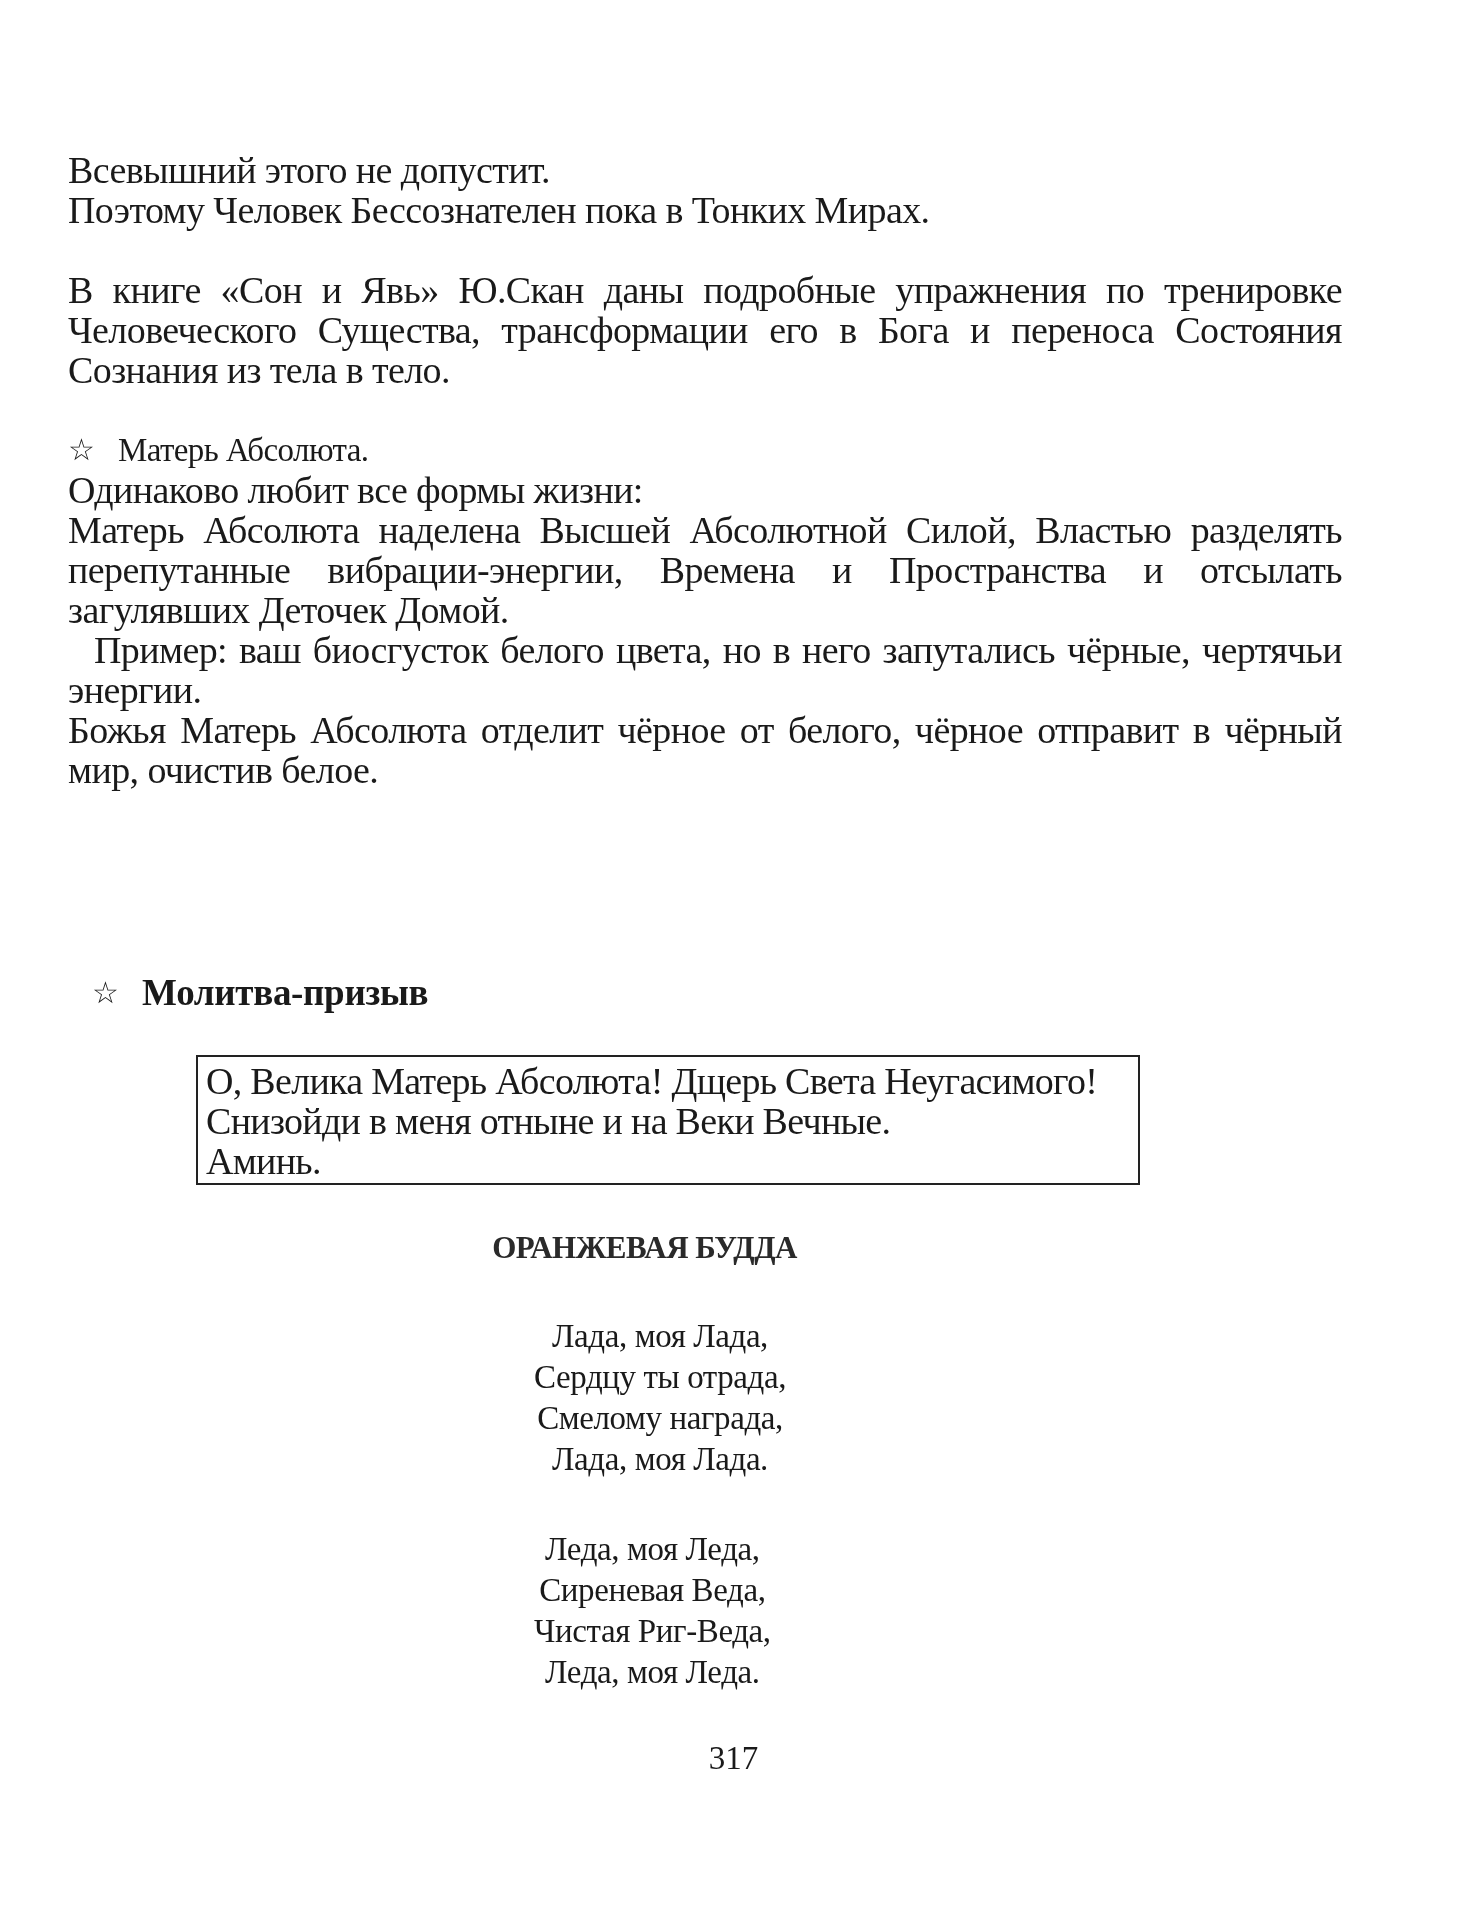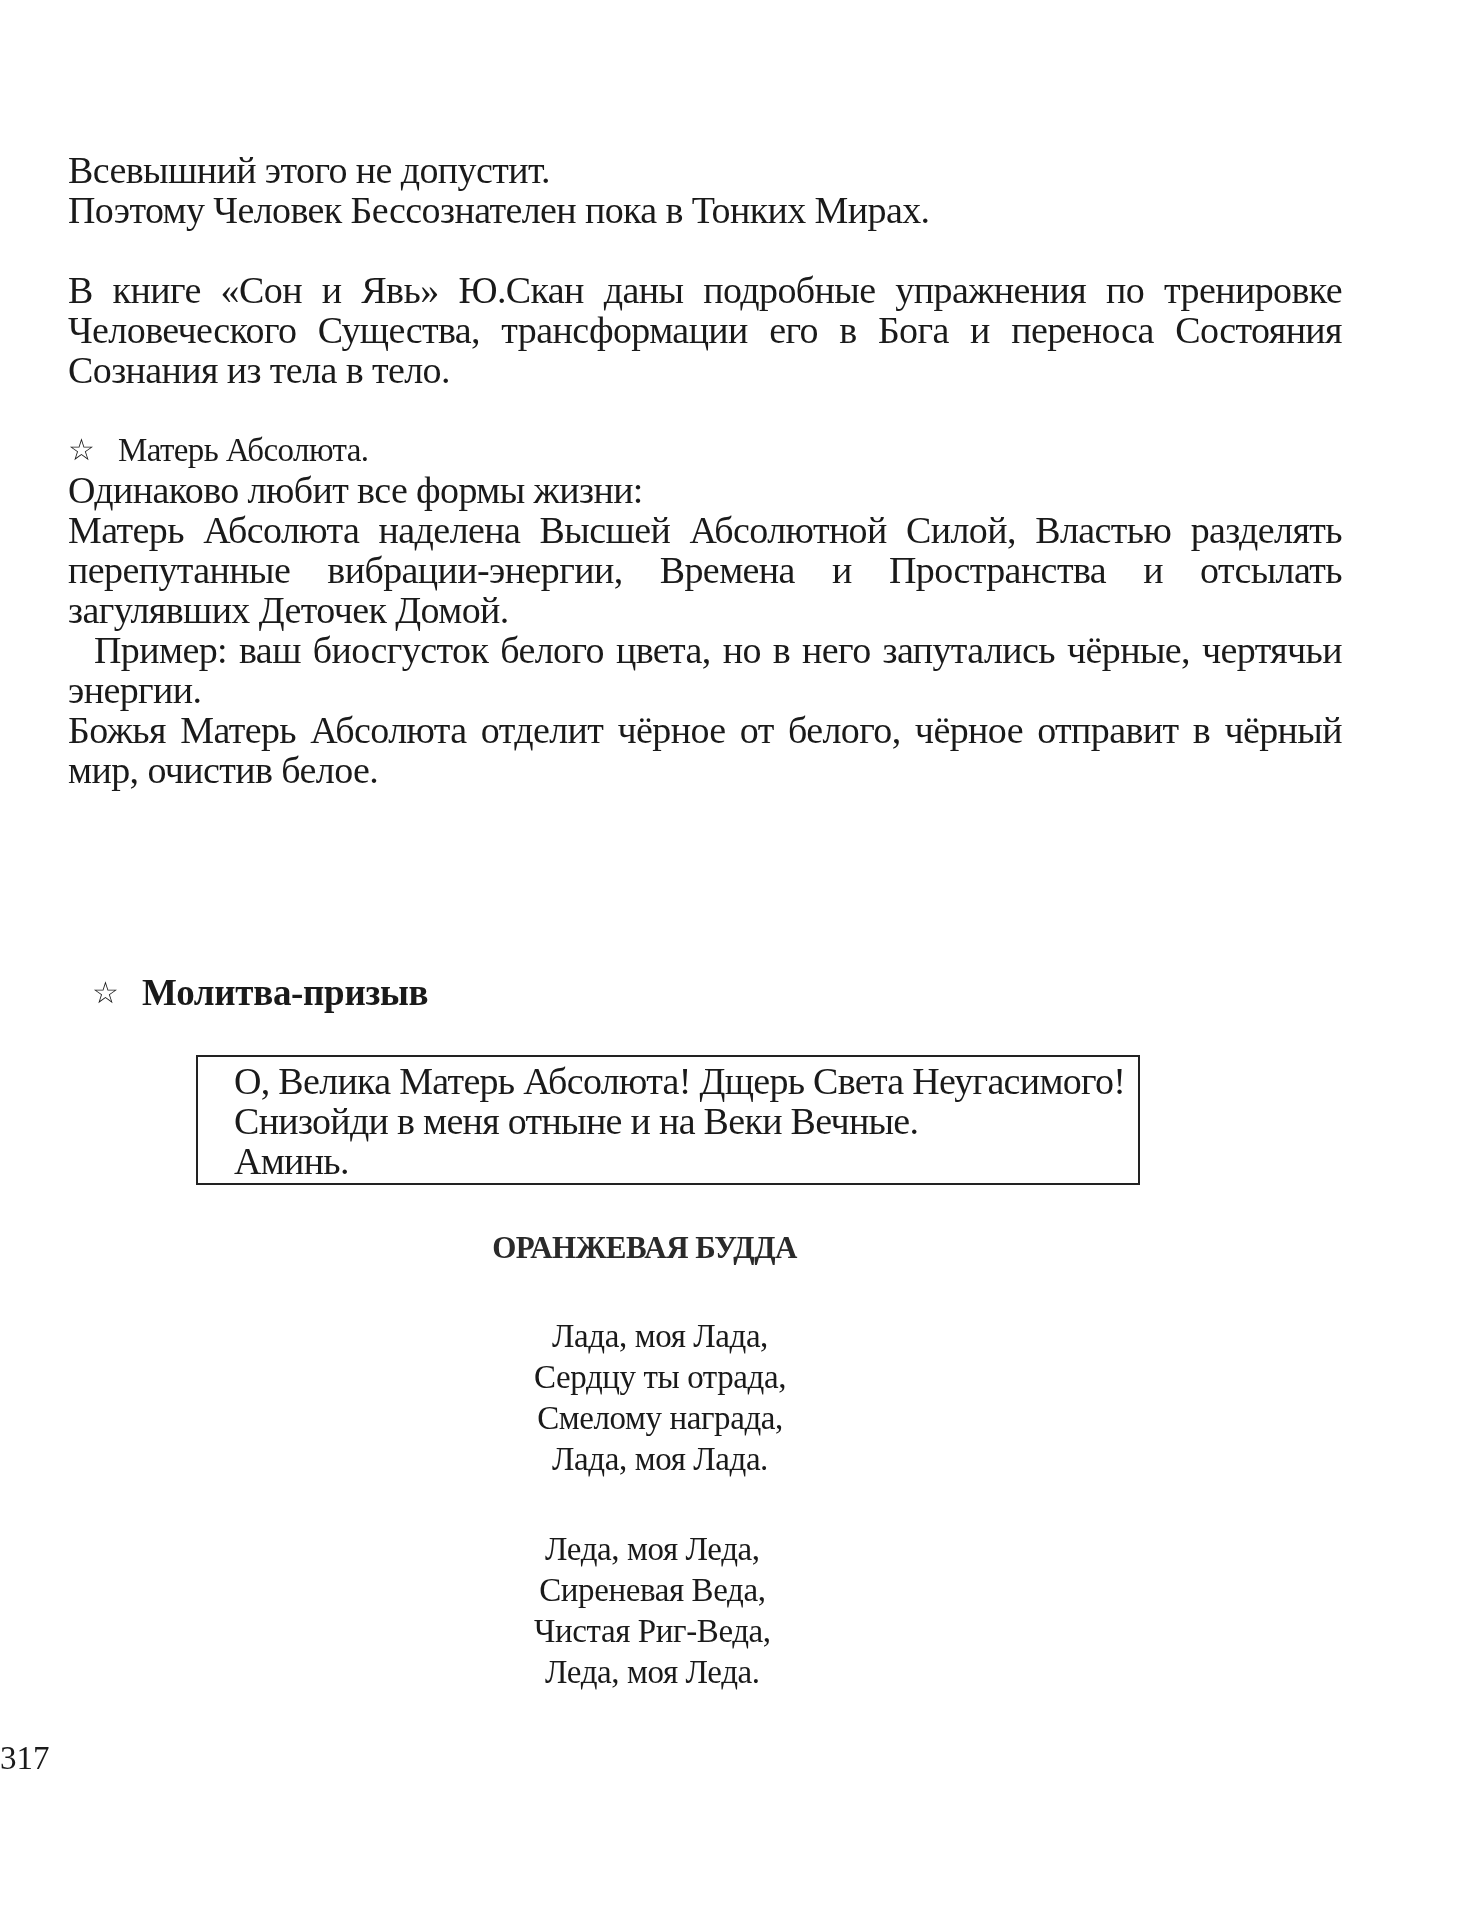--- a/index.html
+++ b/index.html
@@ -55,21 +55,21 @@
     .prayer-box {
       position: absolute;
       left: 196px;
       top: 1055px;
       width: 944px;
       height: 130px;
       border: 2px solid #222;
       box-sizing: border-box;
       padding: 4px 0 0 8px;
     }
-    .prayer-box .line { line-height: 40px; letter-spacing: -0.7px; margin-left: 28px; }
+    .prayer-box .line { line-height: 40px; letter-spacing: -0.7px; }
     .poem-title {
       position: absolute;
       left: 0;
       width: 1289px;
       top: 1230px;
       text-align: center;
       font-weight: bold;
       font-size: 31px;
       letter-spacing: -0.5px;
       color: #2a2a2a;
@@ -82,21 +82,21 @@
       letter-spacing: -0.4px;
       text-align: center;
     }
     .stanza-1 { top: 1316px; }
     .stanza-2 { top: 1529px; }
     .page-number {
       position: absolute;
       left: 0;
       width: 1467px;
       top: 1740px;
-      text-align: left;
+      text-align: center;
       font-size: 33px;
     }
     .sec2 {
       position: absolute;
       left: 92px;
       top: 973px;
     }
   </style>
 </head>
 <body>

